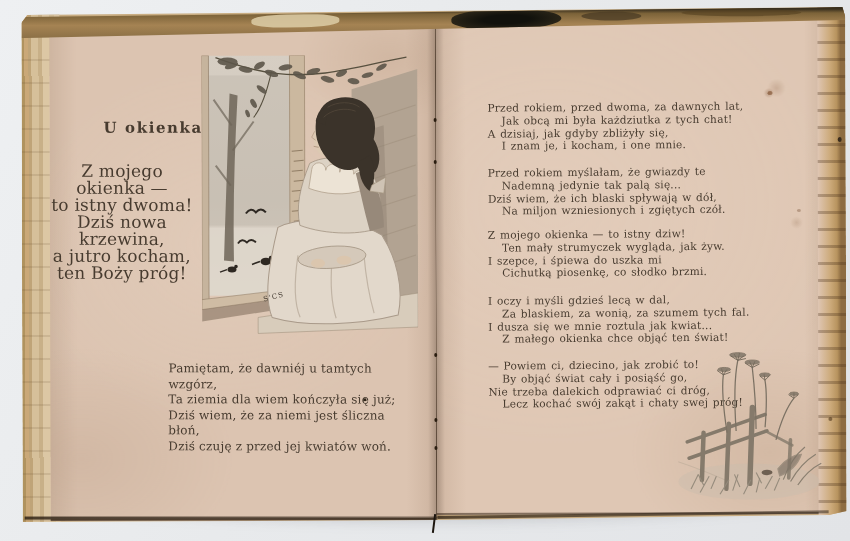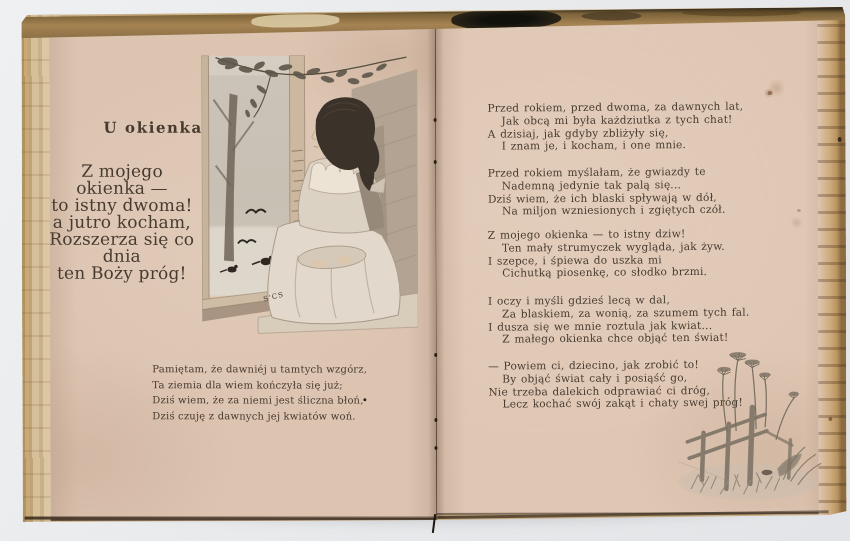--- a/index.html
+++ b/index.html
@@ -61,21 +61,21 @@
     background:linear-gradient(to right,rgba(40,28,16,.7),rgba(40,28,16,.5));
     transform:rotate(-0.7deg);transform-origin:left center;}
   .thread{position:absolute;left:433px;top:514px;width:2px;height:19px;background:#1c150e;
     transform:rotate(7deg);z-index:2;}
   
   .ink{color:#473b2f;letter-spacing:.2px;}
   .title{position:absolute;left:70px;top:110px;width:130px;margin:0;text-align:center;
     font-size:15px;font-weight:bold;letter-spacing:1.6px;}
   .window-stanza{position:absolute;left:24px;top:154px;width:152px;text-align:center;
     font-size:17px;line-height:17px;transform:rotate(0.3deg);}
-  .bottom-stanza{position:absolute;left:130px;top:353px;width:250px;font-size:10px;line-height:15.5px;
+  .bottom-stanza{position:absolute;left:146px;top:353px;width:250px;font-size:12px;line-height:15.5px;
     transform:rotate(0.2deg);}
   .stanza{position:absolute;left:466px;width:300px;font-size:10.6px;line-height:12.8px;
     word-spacing:1px;transform:rotate(-0.3deg);}
   .stanza .pline:nth-child(even){text-indent:14px;}
   .s1{top:93px;}.s2{top:158px;}.s3{top:220px;}.s4{top:286px;}.s5{top:351px;}
   .illu-girl{position:absolute;left:180px;top:47px;}
   .illu-fence{position:absolute;left:654px;top:340px;}
   .speck{position:absolute;border-radius:50%;}
   .sp1{left:341px;top:390px;width:3px;height:3px;background:#2d2418;}
   .sp2{left:746px;top:84px;width:5px;height:4px;background:rgba(118,70,34,.55);}
@@ -108,22 +108,22 @@
       <div class="band-stain2"></div>
     </div>
     <div class="bottom-line-l"></div>
     <div class="bottom-line-r"></div>
 
     <h1 class="title ink">U okienka.</h1>
 
     <div class="window-stanza ink">
       <div class="pline">Z mojego okienka —</div>
       <div class="pline">to istny dwoma!</div>
+      <div class="pline">Dziś nowa krzewina,</div>
       <div class="pline">a jutro kocham,</div>
-      <div class="pline">Rozszerza się co dnia</div>
       <div class="pline">ten Boży próg!</div>
     </div>
 
     <svg class="illu-girl" width="216" height="280" viewBox="0 0 216 280">
       <defs>
         <linearGradient id="glassg" x1="0" y1="0" x2="0" y2="1">
           <stop offset="0" stop-color="#d6cec3"></stop>
             <stop offset=".6" stop-color="#cfc6ba"></stop>
           <stop offset="1" stop-color="#ddd5c9"></stop>
         </linearGradient>
@@ -235,21 +235,21 @@
         <path d="M126,52 C136,46 150,46 158,52 M122,62 C130,54 144,52 154,56" stroke="#6b5d4c" stroke-width=".8" fill="none" opacity=".5"></path>
         <path d="M170,130 l14,-8 l-2,16 l-14,-2 Z" fill="#cfc3b4" stroke="#a3937e" stroke-width=".6"></path>
       </g>
       <text x="62" y="246" font-size="7" fill="#4a4138" letter-spacing="1" transform="rotate(-14 62 246)">S'CS</text>
     </svg>
 
     <div class="bottom-stanza ink">
       <div class="pline">Pamiętam, że dawniéj u tamtych wzgórz,</div>
       <div class="pline">Ta ziemia dla wiem kończyła się już;</div>
       <div class="pline">Dziś wiem, że za niemi jest śliczna błoń,</div>
-      <div class="pline">Dziś czuję z dawnych jej kwiatów woń.</div>
+      <div class="pline">Dziś czuję z przed jej kwiatów woń.</div>
     </div>
 
     <div class="stanza s1 ink">
       <div class="pline">Przed rokiem, przed dwoma, za dawnych lat,</div>
       <div class="pline">Jak obcą mi była każdziutka z tych chat!</div>
       <div class="pline">A dzisiaj, jak gdyby zbliżyły się,</div>
       <div class="pline">I znam je, i kocham, i one mnie.</div>
     </div>
     <div class="stanza s2 ink">
       <div class="pline">Przed rokiem myślałam, że gwiazdy te</div>

